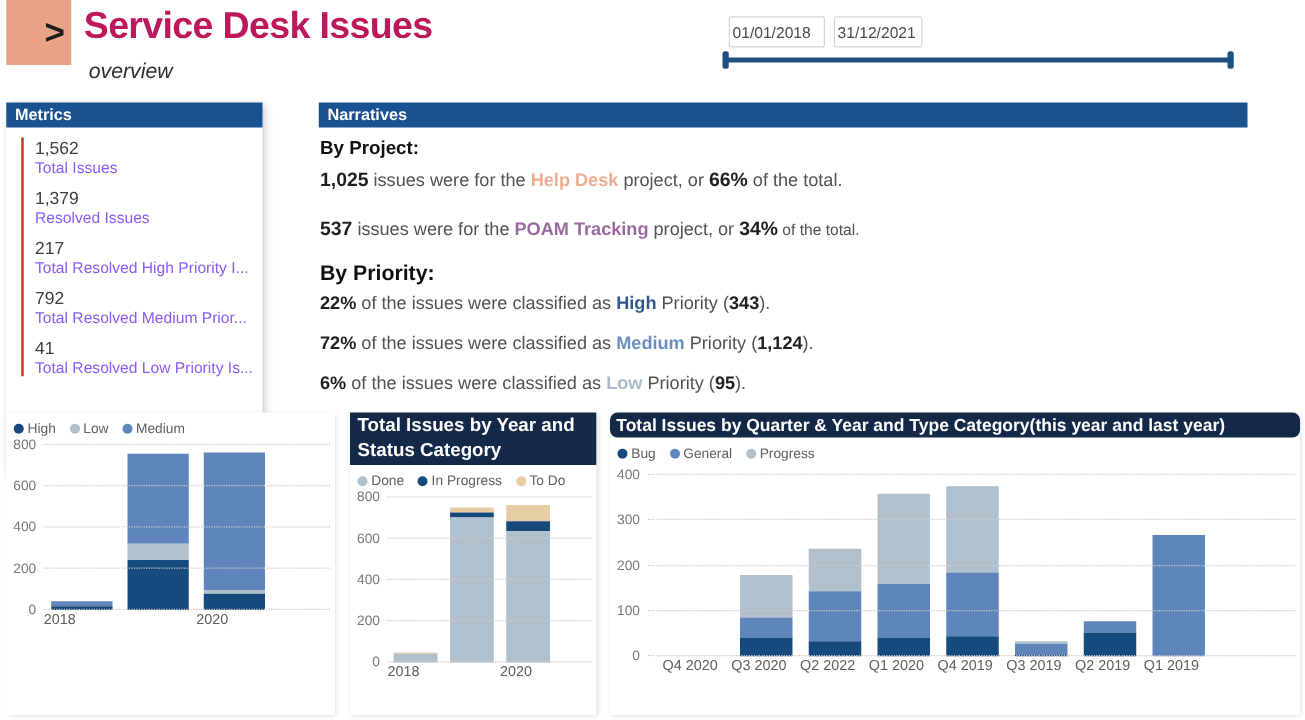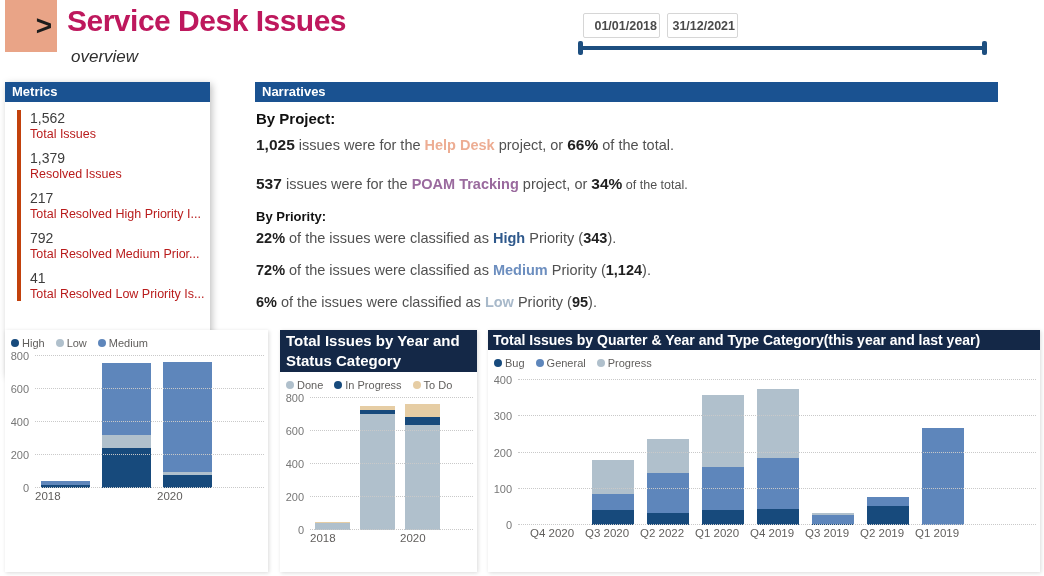--- a/index.html
+++ b/index.html
@@ -7,61 +7,61 @@
 
   
   .logo{position:absolute;left:5px;top:0;width:52px;height:52px;background:#E9A487;
         display:flex;align-items:center;justify-content:flex-end;padding-right:5px;box-sizing:border-box;}
   .logo span{font-size:28px;font-weight:bold;color:#1c1c1c;line-height:1;}
   .page-title{position:absolute;left:67px;top:4px;margin:0;font-size:30px;font-weight:bold;color:#be185d;letter-spacing:-0.5px;}
   .page-subtitle{position:absolute;left:71px;top:47px;font-style:italic;font-size:17px;color:#2e2e2e;}
 
   
   .date-box{position:absolute;top:13px;height:25px;border:1px solid #d6d6d6;border-radius:2px;background:#fff;
-            font-size:12.5px;color:#4a4a4a;text-align:right;box-sizing:border-box;font-family:"Liberation Sans",sans-serif;outline:none;font-weight:bold;}
+            font-size:12.5px;color:#4a4a4a;text-align:left;box-sizing:border-box;font-family:"Liberation Sans",sans-serif;outline:none;}
   .date-start{left:583px;width:77px;}
   .date-end{left:667px;width:71px;}
   .slider{position:absolute;left:578px;top:41px;width:409px;height:14px;}
   .slider .track{position:absolute;left:2px;right:2px;top:5px;height:4px;background:#1D4F80;border-radius:2px;}
   .slider .handle{position:absolute;top:0;width:5px;height:14px;background:#1D4F80;border-radius:2px;}
   .slider .h-left{left:0;}
   .slider .h-right{right:0;}
 
   
   .panel-header{height:20px;background:#1A5291;color:#fff;font-weight:bold;font-size:13px;line-height:20px;
                 padding-left:7px;box-sizing:border-box;}
   .metrics{position:absolute;left:5px;top:82px;width:205px;height:293px;background:#fff;
            box-shadow:2px 2px 7px rgba(0,0,0,.25);}
-  .metrics-list{margin:8px 0 0 12px;border-left:4px solid #c2410c;padding-left:9px;}
+  .metrics-list{margin:8px 0 0 12px;border-left:2px solid #c2410c;padding-left:9px;}
   .metric{margin-bottom:9px;}
   .metric .v{font-size:14px;color:#3d3d3d;}
-  .metric .l{font-size:12.5px;color:#b91c1c;margin-top:1px;white-space:nowrap;}
+  .metric .l{font-size:12.5px;color:#8b5cf6;margin-top:1px;white-space:nowrap;}
 
   .narratives{position:absolute;left:255px;top:82px;width:743px;background:#fff;}
   .nar-body{padding:4px 0 0 1px;}
   .nar-h1{font-size:15px;font-weight:bold;color:#101010;margin-top:4px;}
-  .nar-h2{font-size:13px;font-weight:bold;color:#101010;margin-top:16px;}
+  .nar-h2{font-size:17px;font-weight:bold;color:#101010;margin-top:16px;}
   .nar-line{margin:0;font-size:14.5px;color:#515151;}
   .mt1{margin-top:9px;} .mt2{margin-top:21px;} .mt3{margin-top:6px;} .mt4{margin-top:16px;}
   b.num{color:#1f1f1f;font-size:15.5px;}
   .p-line b.num{font-size:14.5px;}
   .proj-help{color:#EDAD93;font-weight:bold;}
   .proj-poam{color:#9A6A9E;font-weight:bold;}
   .lvl-high{color:#2F598C;font-weight:bold;}
   .lvl-med{color:#6C8EBF;font-weight:bold;}
   .lvl-low{color:#A8B9CA;font-weight:bold;}
   .small{font-size:12.5px;}
 
   
   .chart-card{position:absolute;top:330px;background:#fff;box-shadow:1px 1px 4px rgba(0,0,0,.15);box-sizing:border-box;}
   .chart1{left:5px;width:263px;height:242px;}
   .chart2{left:280px;width:197px;height:242px;}
   .chart3{left:488px;width:552px;height:242px;}
   .chart-header{background:#142847;color:#fff;font-weight:bold;font-size:15px;line-height:20px;padding:1px 6px;}
-  .chart3 .chart-header{font-size:14px;white-space:nowrap;padding:0 5px;line-height:20px;}
+  .chart3 .chart-header{font-size:14px;white-space:nowrap;padding:0 5px;line-height:20px;border-radius:6px;}
   .legend{display:flex;gap:11px;align-items:center;padding:6px 0 0 6px;height:14px;}
   .lg-item{display:flex;align-items:center;gap:3px;font-size:11px;color:#605E5C;}
   .dot{width:8px;height:8px;border-radius:50%;display:inline-block;}
   .plot-row{display:flex;margin-top:6px;}
   .chart3 .plot-row{margin-top:10px;}
   .yaxis{position:relative;width:30px;flex:none;}
   .plot{position:relative;flex:1;margin-right:4px;}
   .chart1 .plot,.chart2 .plot{height:132px;}
   .chart3 .plot{height:145px;}
   .gridline{position:absolute;left:0;right:0;border-top:1px dotted #c9c9c9;}

